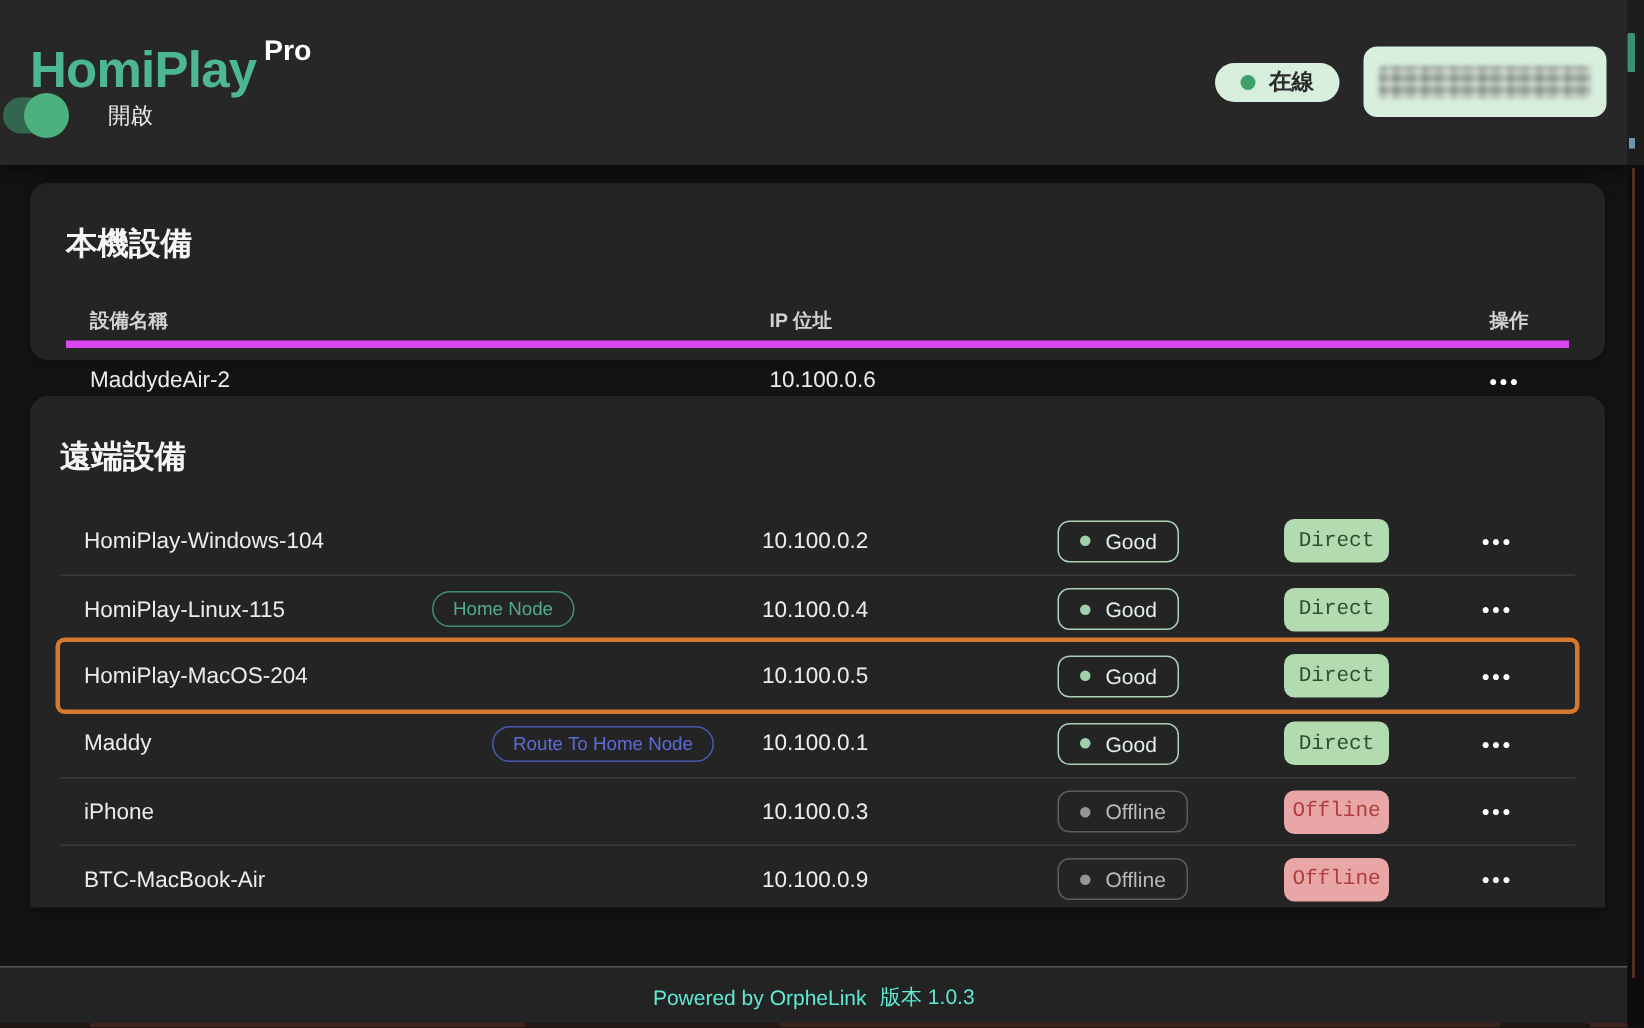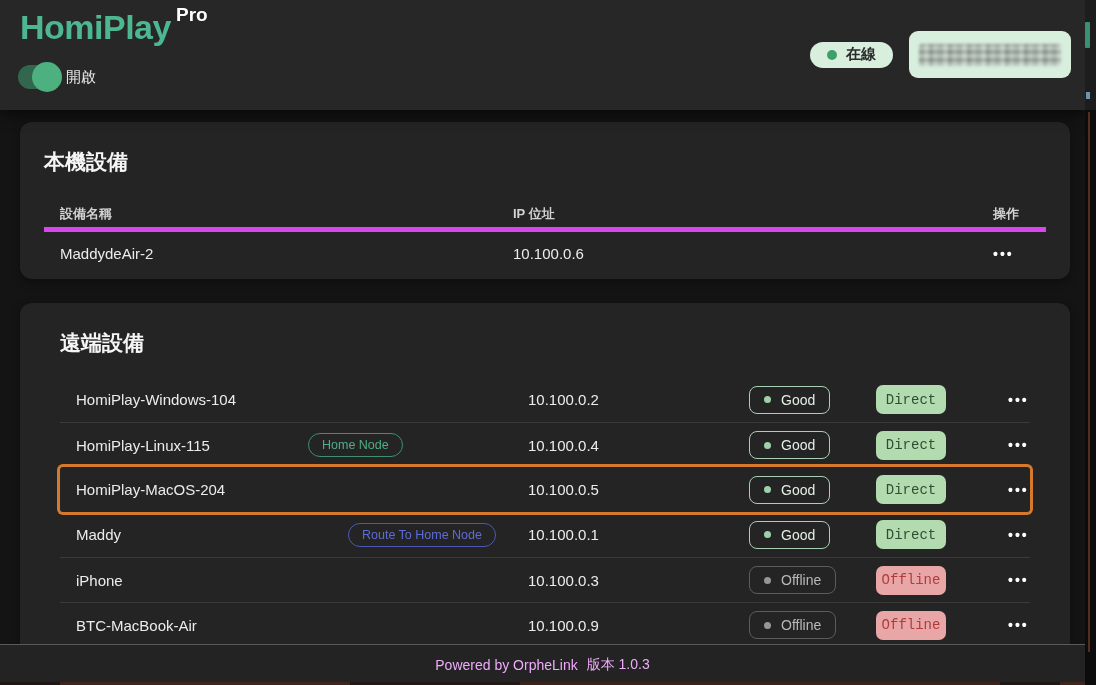--- a/index.html
+++ b/index.html
@@ -8,24 +8,24 @@
     font-family:"Liberation Sans", sans-serif;
     background:#141414; color:#ececec; position:relative;
   }
   .app { position:absolute; left:0; top:0; width:1085px; height:685px; background:#141414; }
 
   
   header.topbar {
     height:110px; background:#272727; position:relative;
     box-shadow:0 5px 12px rgba(0,0,0,.55);
   }
-  .brand { position:absolute; left:20px; top:4px; }
+  .brand { position:absolute; left:20px; top:24px; }
   .logo-text { font-size:34px; font-weight:bold; color:#4db792; letter-spacing:-.5px; }
   .logo-badge { font-size:19px; font-weight:bold; color:#fff; vertical-align:18px; margin-left:5px; }
-  .toggle-row { position:absolute; left:18px; top:62px; display:flex; align-items:center; gap:6px; height:30px; }
+  .toggle-row { position:absolute; left:2px; top:62px; display:flex; align-items:center; gap:28px; height:30px; }
   .switch { width:42px; height:24px; border-radius:12px; background:#33664f; position:relative; cursor:pointer; }
   .switch .knob { position:absolute; right:-2px; top:-3px; width:30px; height:30px; border-radius:50%; background:#4cb17e; }
   .toggle-label { font-size:15px; color:#eaeaea; }
   .header-right { position:absolute; right:14px; top:31px; display:flex; align-items:center; gap:16px; }
   .online-pill {
     height:26px; padding:0 17px; border-radius:19px; background:#d8efdd;
     display:flex; align-items:center; gap:9px; align-self:center;
   }
   .online-pill .dot { width:10px; height:10px; border-radius:50%; background:#3da06b; }
   .online-pill .txt { font-size:15px; font-weight:600; color:#2b2b2b; }
@@ -41,23 +41,23 @@
     background-blend-mode:overlay;
   }
 
   
   main { padding-top:12px; }
   .card {
     margin:0 15px 0 20px; background:#242424; border-radius:12px;
     box-shadow:0 3px 10px rgba(0,0,0,.35);
   }
   .card h2 { font-size:21px; font-weight:bold; color:#f5f5f5; }
-  .card-local { height:157px; padding:26px 24px 0; margin-bottom:24px; }
+  .card-local { height:118px; padding:26px 24px 0; margin-bottom:24px; }
   .card-local h2 { margin-bottom:25px; }
-  .card-remote { height:341px; padding:26px 40px 0; border-radius:12px 12px 0 0; }
+  .card-remote { height:341px; padding:26px 20px 0; border-radius:12px 12px 0 0; }
   .card-remote h2 { margin-bottom:20px; }
 
   
   .thead, .lrow {
     display:grid; grid-template-columns:469px 1fr 53px; align-items:center;
   }
   .thead { height:31px; border-bottom:5px solid #d946ef; font-size:13px; font-weight:bold; color:#d2d2d2; }
   .lrow { height:43px; font-size:15px; color:#ececec; }
   .cell-name { padding-left:16px; }
 
@@ -72,21 +72,21 @@
 
   .tag {
     display:inline-block; padding:3px 13px; border-radius:999px;
     font-size:12.5px; border:1px solid; line-height:16px;
   }
   .tag-teal { color:#4fae88; border-color:#3f8f70; }
   .tag-indigo { color:#5d6bd8; border-color:#4c58b8;margin-left:40px; }
 
   .pill {
     display:inline-flex; align-items:center; gap:10px; height:28px; padding:0 14px;
-    border-radius:8px; border:1px solid; font-size:14px; background:transparent;margin-left:24px;
+    border-radius:8px; border:1px solid; font-size:14px; background:transparent;
   }
   .pill .pdot { width:7px; height:7px; border-radius:50%; }
   .pill.good { border-color:#a9cfb4; color:#e4efe6; }
   .pill.good .pdot { background:#9ed1ab; }
   .pill.off { border-color:#5c5c5c; color:#b9b9b9; }
   .pill.off .pdot { background:#969696; }
 
   .conn {
     width:70px; height:29px; border:none; border-radius:7px; font-size:14px;
     font-family:Liberation Mono, monospace; font-weight:500; cursor:pointer;
@@ -98,21 +98,21 @@
     background:none; border:none; color:#fff; font-size:14px; font-weight:bold;
     letter-spacing:2px; cursor:pointer; padding:4px 0; text-align:left;
   }
   .col-actions { font-size:13px; font-weight:bold; color:#d2d2d2; }
 
   
   footer {
     position:absolute; left:0; bottom:0; width:1085px; height:41px;
     background:#232323; border-top:1px solid #5a5a5a;
     display:flex; align-items:center; justify-content:center; gap:9px;
-    font-size:14px; color:#f0abfc; z-index:3;
+    font-size:14px; color:#5eead4; z-index:3;
   }
   .bottom-line {
     position:absolute; left:0; bottom:0; width:100%; height:3px; z-index:4;
     background:repeating-linear-gradient(90deg,#201513 0 60px,#46241a 60px 350px,#241512 350px 520px,#3f2218 520px 1000px);
     opacity:.85;
   }
 
   
   .right-strip {
     position:absolute; right:0; top:0; width:11px; height:685px;

